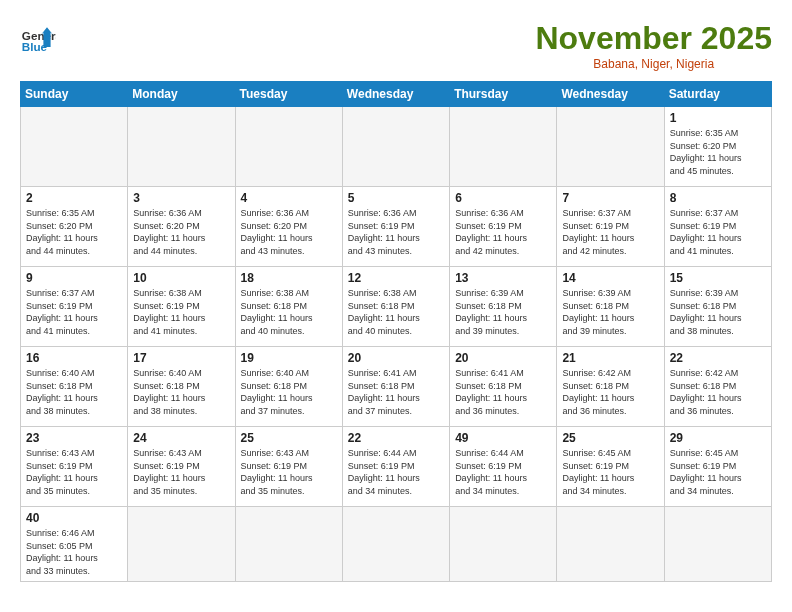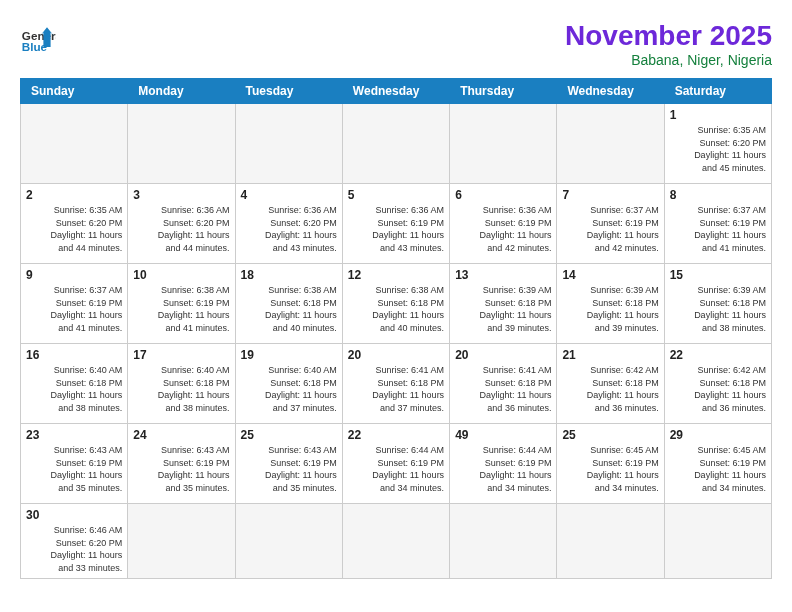--- a/index.html
+++ b/index.html
@@ -20,39 +20,40 @@
       display: flex;
       align-items: center;
       gap: 4px;
     }
     .logo-icon {
       width: 36px;
       height: 36px;
     }
     .title-block { text-align: right; }
     .month-title {
-      font-size: 28px;
+      font-size: 32px;
       font-weight: bold;
-      color: #6d28d9;
+      color: #4d7c0f;
     }
     .location {
-      font-size: 14px;
-      color: #15803d;
+      font-size: 12px;
+      color: #c2410c;
+      text-align: center;
     }
     .calendar {
       width: 100%;
       border-collapse: collapse;
       border: 1px solid #ccc;
     }
     .calendar th {
       background: #1a7fc1;
       color: #fff;
       font-size: 12px;
       font-weight: bold;
-      padding: 5px 10px;
+      padding: 5px 4px;
       text-align: left;
       border: 1px solid #1a7fc1;
     }
     .calendar td {
       width: 107px;
       vertical-align: top;
       border: 1px solid #ccc;
       padding: 4px 5px;
       font-size: 9.5px;
       color: #333;
@@ -66,21 +67,20 @@
     .day-num {
       font-size: 12px;
       font-weight: bold;
       margin-bottom: 2px;
       color: #222;
     }
     .day-info {
       font-size: 9px;
       line-height: 1.4;
       color: #333;
-      text-align: right;
     }
     .last-row td {
       height: 70px;
     }
   </style>
 </head>
 <body>
 
 <div class="header">
   <div class="logo">
@@ -323,23 +323,23 @@
         <td>
           <div class="day-num">29</div>
           <div class="day-info" style="white-space: pre-line;">Sunrise: 6:45 AM
 Sunset: 6:19 PM
 Daylight: 11 hours
 and 34 minutes.</div>
         </td>
       </tr>
       <tr class="last-row">
         <td>
-          <div class="day-num">30</div>
+          <div class="day-num">40</div>
           <div class="day-info" style="white-space: pre-line;">Sunrise: 6:46 AM
-Sunset: 6:20 PM
+Sunset: 6:05 PM
 Daylight: 11 hours
 and 33 minutes.</div>
         </td>
         <td class="empty"></td>
         <td class="empty"></td>
         <td class="empty"></td>
         <td class="empty"></td>
         <td class="empty"></td>
         <td class="empty"></td>
       </tr>

